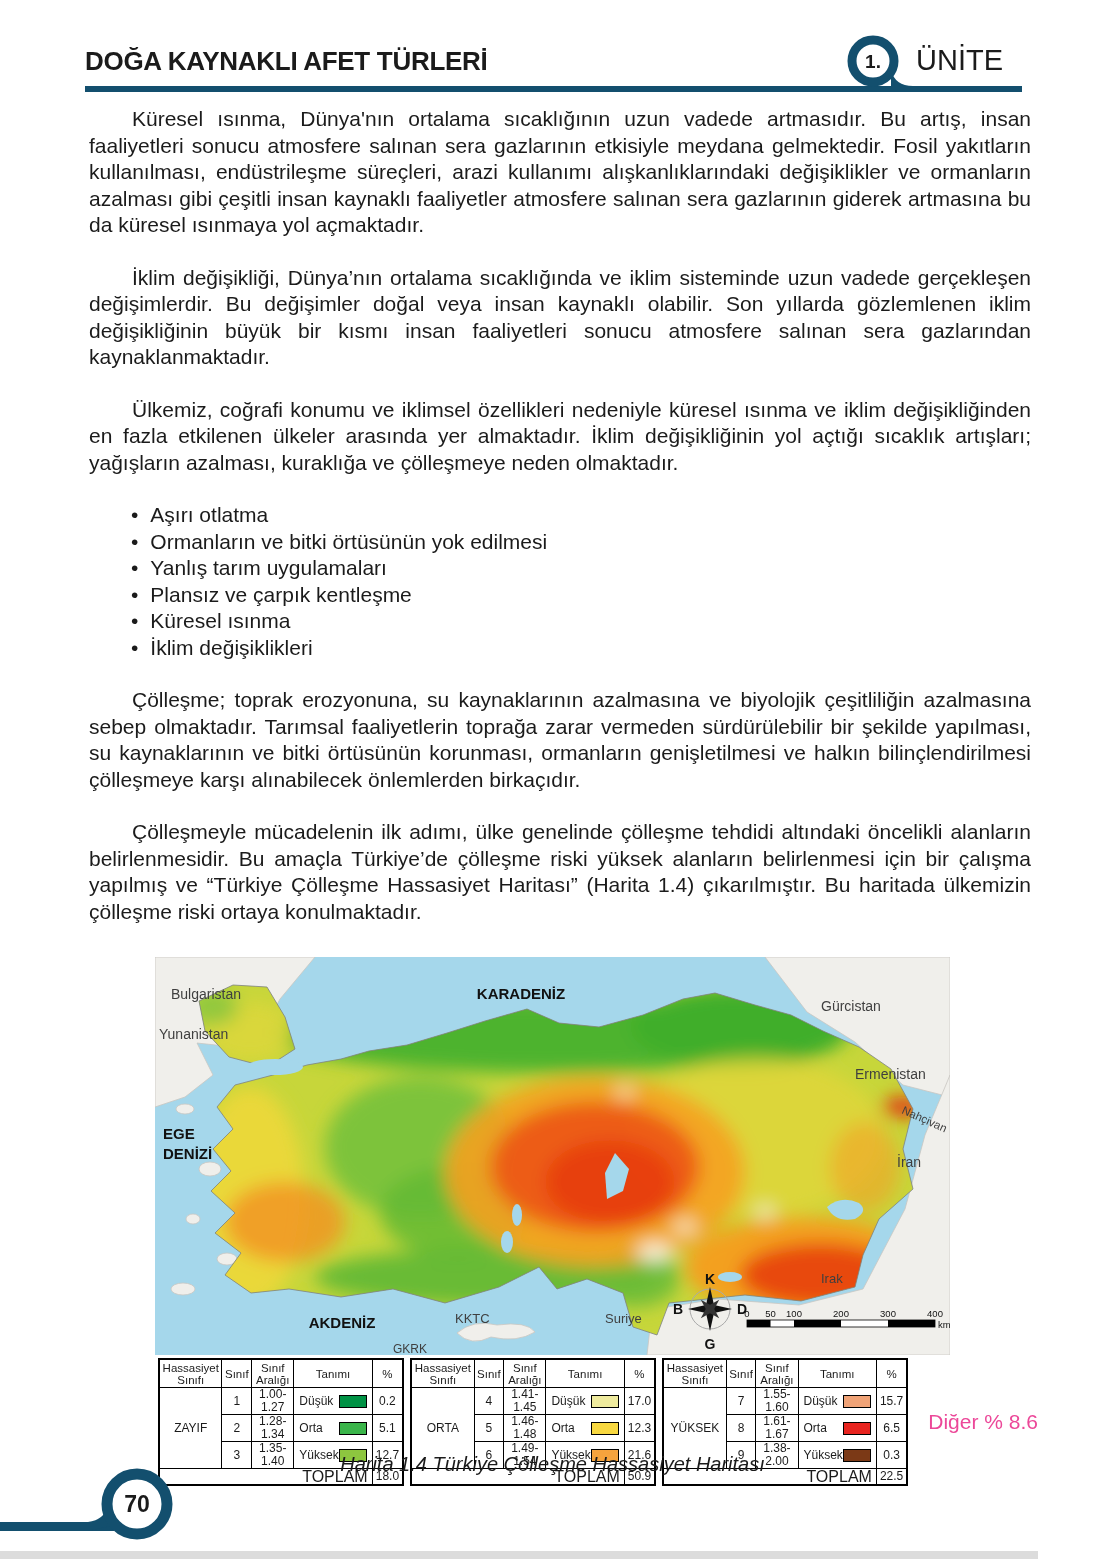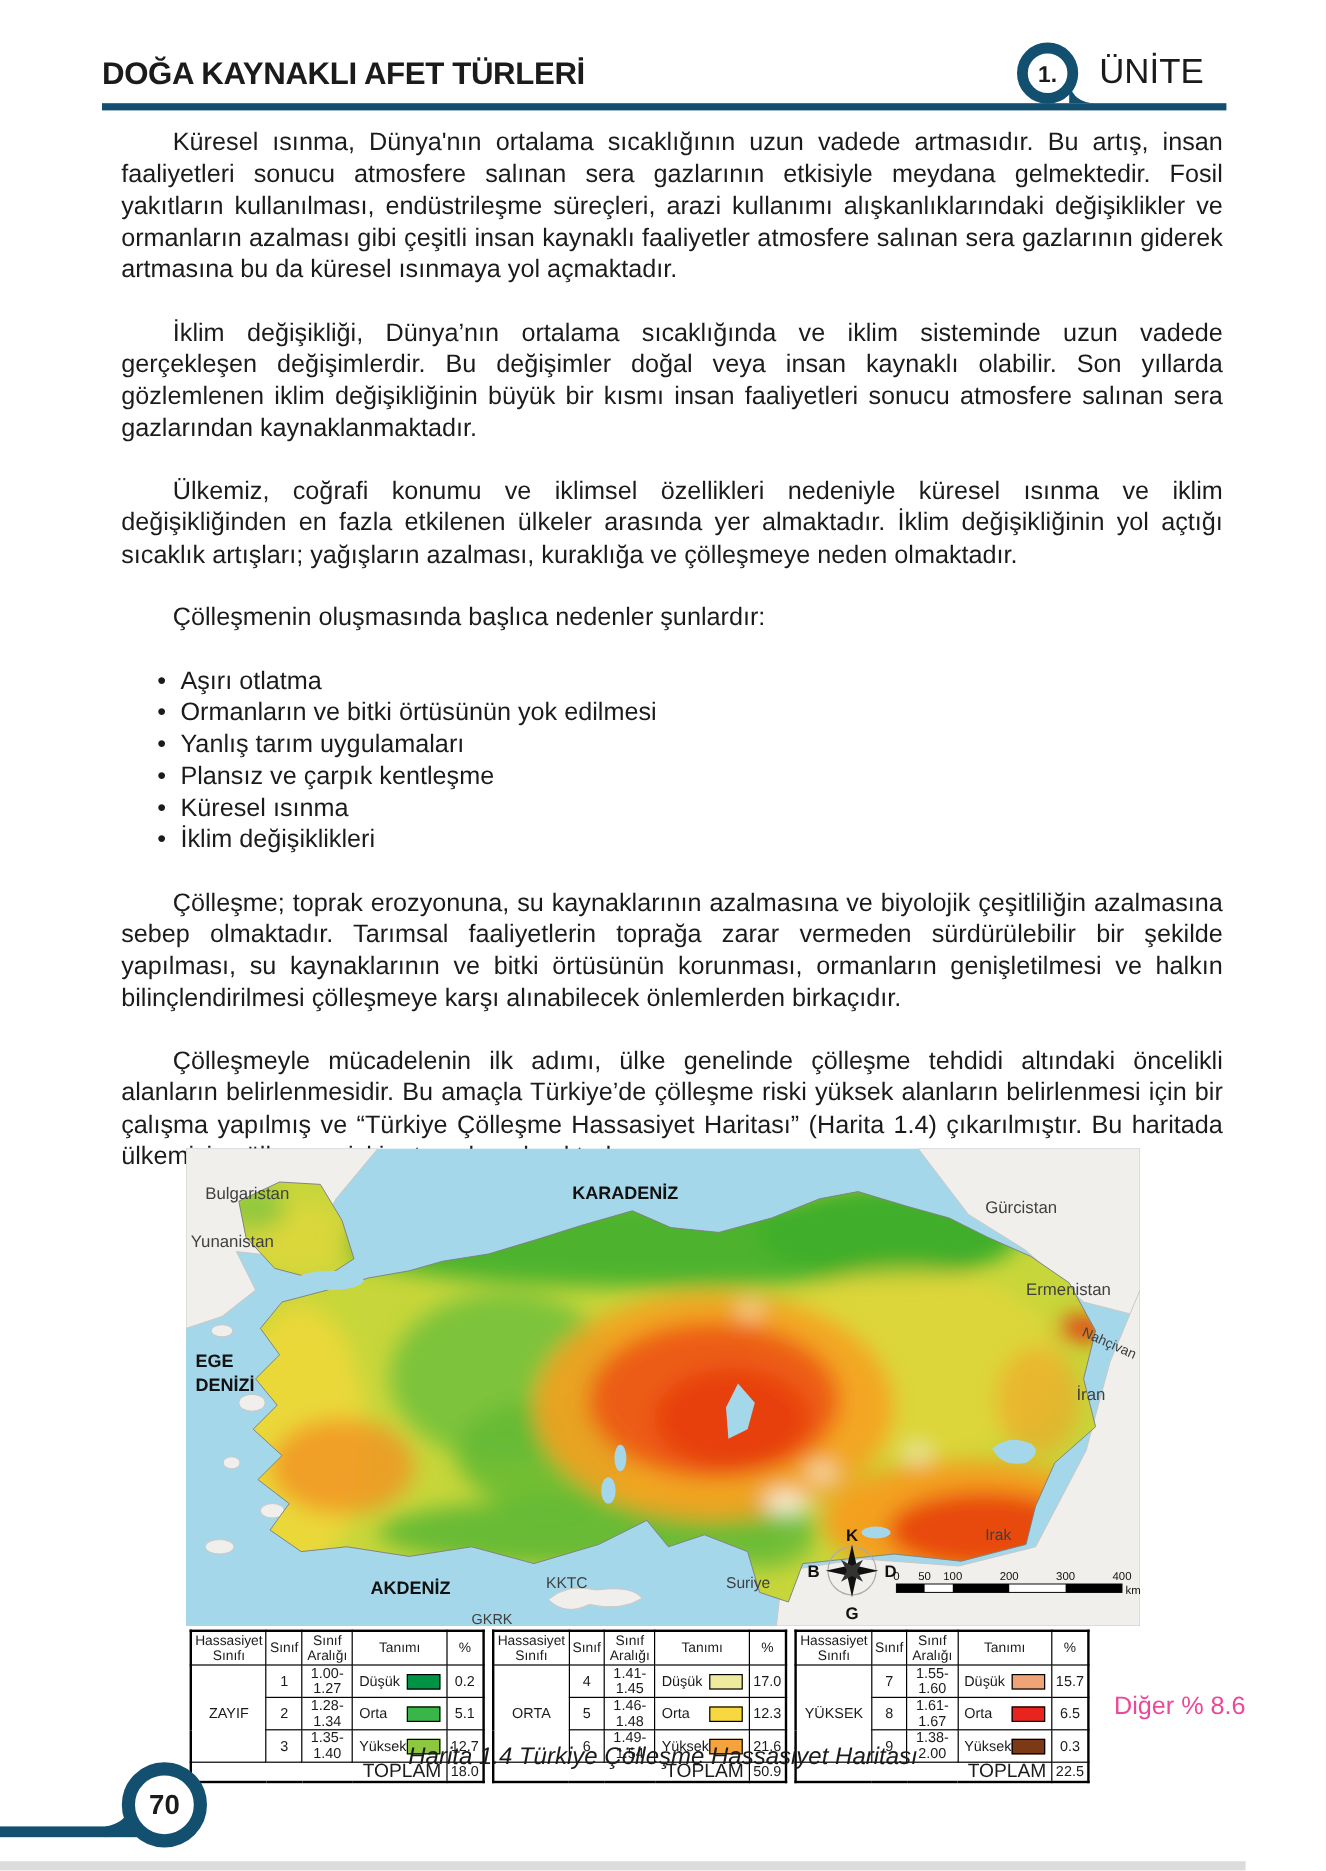--- a/index.html
+++ b/index.html
@@ -9,21 +9,21 @@
   
   .title{position:absolute;left:85px;top:46px;margin:0;font-size:26px;font-weight:bold;
          letter-spacing:-.3px;white-space:nowrap;}
   .hline{position:absolute;left:85px;top:86px;width:937px;height:6px;background:#134f6e;}
   .badge-svg{position:absolute;left:841px;top:28px;}
   .unit-label{position:absolute;left:916px;top:44px;font-size:29px;font-weight:normal;}
 
   
   .bodytext{position:absolute;left:85px;top:106px;width:950px;font-size:21px;
             line-height:26.5px;text-align:justify;}
-  .bodytext p{margin:0 16px 26px;text-indent:43px;}
+  .bodytext p{margin:0 4px 26px;text-indent:43px;}
   .blist{list-style:none;margin:0 0 26px;padding:0;}
   .blist li{padding-left:46px;}
   .bullet{margin-right:12px;}
 
   
   .mapwrap{position:absolute;left:155px;top:957px;width:795px;height:398px;}
   .mapwrap svg{display:block;}
   svg text{font-family:"Liberation Sans",sans-serif;}
 
   
@@ -59,21 +59,20 @@
     <path d="M50,42 Q54,58 72,58 L50,58 Z" fill="#134f6e"></path>
     <circle cx="32" cy="33" r="21" fill="#ffffff" stroke="#134f6e" stroke-width="9"></circle>
     <text x="32" y="40" text-anchor="middle" font-size="19" font-weight="bold" fill="#1b1b1b">1.</text>
   </svg>
   <div class="unit-label">ÜNİTE</div>
 
   <div class="bodytext">
     <p>Küresel ısınma, Dünya'nın ortalama sıcaklığının uzun vadede artmasıdır. Bu artış, insan faaliyetleri sonucu atmosfere salınan sera gazlarının etkisiyle meydana gelmektedir. Fosil yakıtların kullanılması, endüstrileşme süreçleri, arazi kullanımı alışkanlıklarındaki değişiklikler ve ormanların azalması gibi çeşitli insan kaynaklı faaliyetler atmosfere salınan sera gazlarının giderek artmasına bu da küresel ısınmaya yol açmaktadır.</p>
     <p>İklim değişikliği, Dünya’nın ortalama sıcaklığında ve iklim sisteminde uzun vadede gerçekleşen değişimlerdir. Bu değişimler doğal veya insan kaynaklı olabilir. Son yıllarda gözlemlenen iklim değişikliğinin büyük bir kısmı insan faaliyetleri sonucu atmosfere salınan sera gazlarından kaynaklanmaktadır.</p>
     <p>Ülkemiz, coğrafi konumu ve iklimsel özellikleri nedeniyle küresel ısınma ve iklim değişikliğinden en fazla etkilenen ülkeler arasında yer almaktadır. İklim değişikliğinin yol açtığı sıcaklık artışları; yağışların azalması, kuraklığa ve çölleşmeye neden olmaktadır.</p>
-    <p>Çölleşmenin oluşmasında başlıca nedenler şunlardır:</p>
     <ul class="blist">
       <li><span class="bullet">•</span><span>Aşırı otlatma</span></li>
       <li><span class="bullet">•</span><span>Ormanların ve bitki örtüsünün yok edilmesi</span></li>
       <li><span class="bullet">•</span><span>Yanlış tarım uygulamaları</span></li>
       <li><span class="bullet">•</span><span>Plansız ve çarpık kentleşme</span></li>
       <li><span class="bullet">•</span><span>Küresel ısınma</span></li>
       <li><span class="bullet">•</span><span>İklim değişiklikleri</span></li>
     </ul>
     <p>Çölleşme; toprak erozyonuna, su kaynaklarının azalmasına ve biyolojik çeşitliliğin azalmasına sebep olmaktadır. Tarımsal faaliyetlerin toprağa zarar vermeden sürdürülebilir bir şekilde yapılması, su kaynaklarının ve bitki örtüsünün korunması, ormanların genişletilmesi ve halkın bilinçlendirilmesi çölleşmeye karşı alınabilecek önlemlerden birkaçıdır.</p>
     <p>Çölleşmeyle mücadelenin ilk adımı, ülke genelinde çölleşme tehdidi altındaki öncelikli alanların belirlenmesidir. Bu amaçla Türkiye’de çölleşme riski yüksek alanların belirlenmesi için bir çalışma yapılmış ve “Türkiye Çölleşme Hassasiyet Haritası” (Harita 1.4) çıkarılmıştır. Bu haritada ülkemizin çölleşme riski ortaya konulmaktadır.</p>

